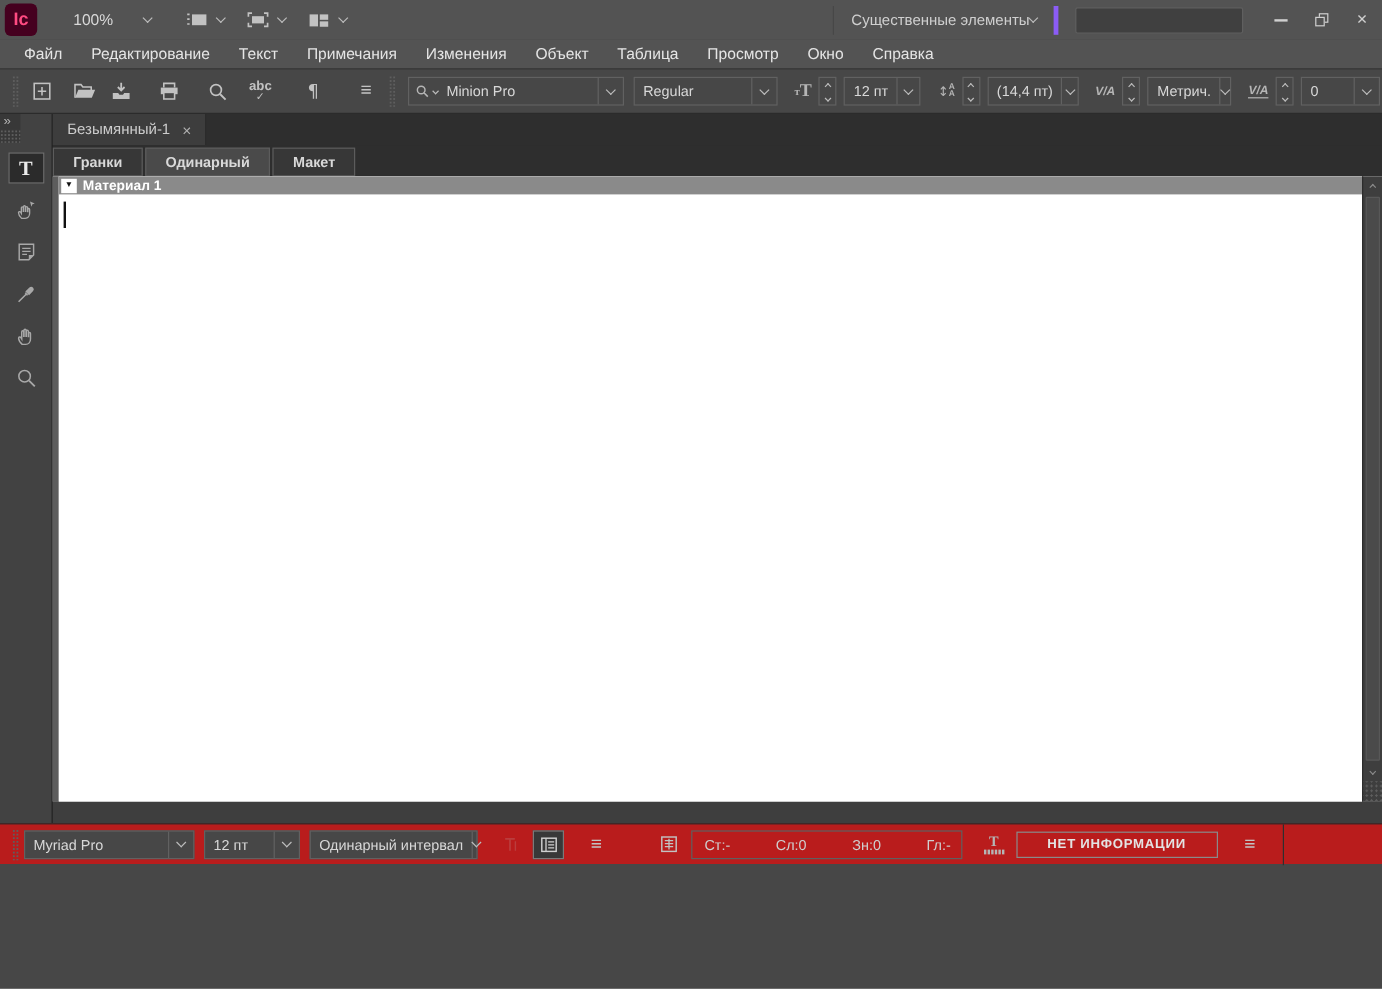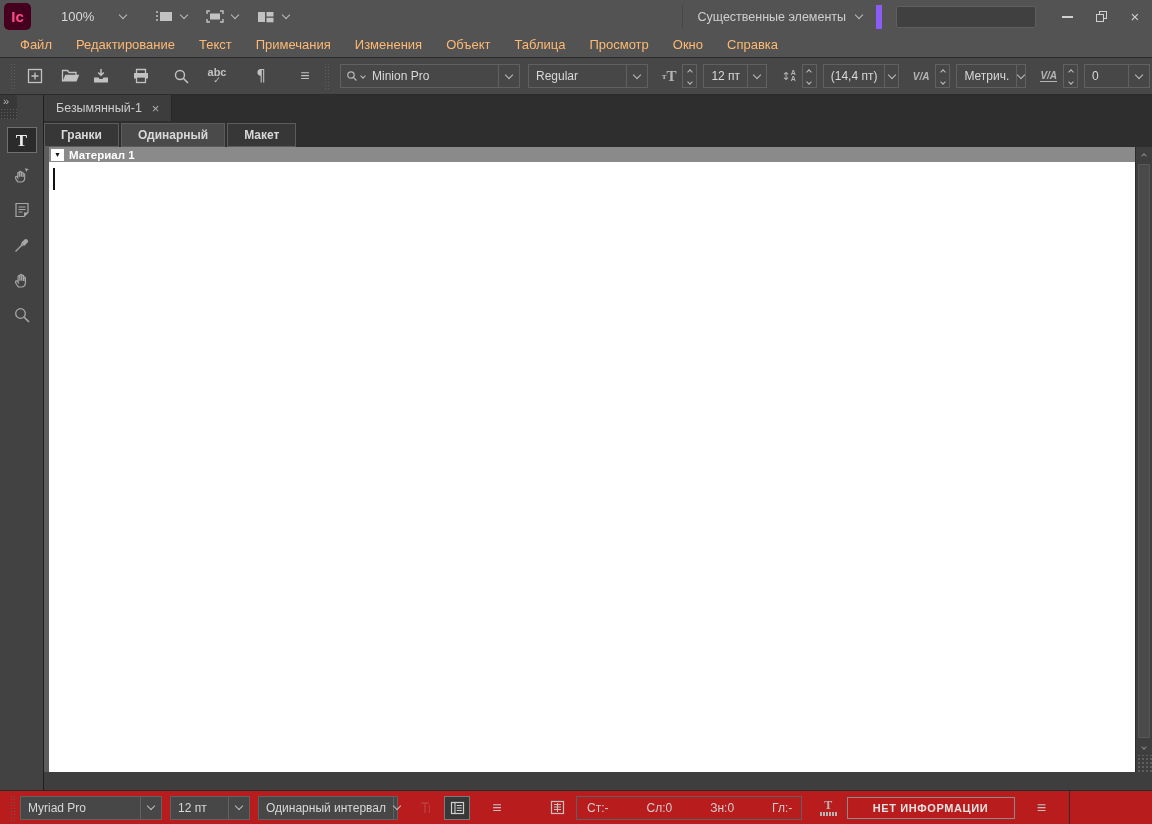--- a/index.html
+++ b/index.html
@@ -1,51 +1,51 @@
 <!DOCTYPE html>
 <html><head>
 <meta charset="utf-8">
 <style>
   * { box-sizing: border-box; margin: 0; padding: 0; }
   html,body { width:1152px; height:824px; overflow:hidden; }
   body {
     font-family: "Liberation Sans", sans-serif;
     background:#474747; color:#d6d6d6; user-select:none; font-size:12px;
   }
-  .app { width:1152px; height:824px; display:flex; flex-direction:column; }
+  .app { width:1152px; height:720px; display:flex; flex-direction:column; }
 
   
   .titlebar { height:33px; background:#535353; display:flex; align-items:center; flex:none; }
   .logo { width:27px; height:27px; margin:0 0 0 4px; border-radius:5px;
           background:#45001f; color:#ff4b82; font-weight:bold; font-size:15px;
           display:flex; align-items:center; justify-content:center; }
   .zoom-combo { display:flex; align-items:center; gap:26px; margin-left:30px; color:#d9d9d9; font-size:13px; }
   .tb-view-group { display:flex; align-items:center; margin-left:28px; gap:18px; }
   .tb-view-btn { display:flex; align-items:center; gap:7px; }
   .chv { display:inline-block; width:6px; height:6px; border-right:1.6px solid #bdbdbd;
          border-bottom:1.6px solid #bdbdbd; transform:rotate(45deg); margin-top:-3px; }
   .chv-s { width:4px; height:4px; border-width:1.3px; margin:0; }
   .chv-up { transform:rotate(-135deg); margin-top:2px; }
   .titlebar .spacer { flex:1; }
-  .ws-switcher { display:flex; align-items:center; gap:10px; color:#cfcfcf; font-size:12.5px;
-                 padding:0 14px; border-left:1px solid #474747; border-right:6px solid #8b5cf6; height:24px; }
+  .ws-switcher { display:flex; align-items:center; gap:0; color:#cfcfcf; font-size:12.5px;
+                 padding:0 14px; border-left:1px solid #474747; border-right:4px solid #8b5cf6; height:24px; }
   .search-box { width:140px; height:22px; background:#404040; border:1px solid #5f5f5f;
                 border-radius:2px; margin:0 14px; color:#ddd; font-size:12px; padding:0 6px; outline:none; }
   .win-controls { display:flex; align-items:center; height:33px; }
   .win-btn { width:34px; height:33px; display:flex; align-items:center; justify-content:center; }
   .min-glyph { width:11px; border-top:2px solid #d0d0d0; display:inline-block; }
   .restore-glyph { position:relative; width:11px; height:11px; }
   .restore-glyph .r1 { position:absolute; right:0; top:0; width:8px; height:8px; border:1.4px solid #d0d0d0; }
   .restore-glyph .r2 { position:absolute; left:0; bottom:0; width:8px; height:8px; border:1.4px solid #d0d0d0; background:#535353; }
   .close-glyph { font-size:15px; color:#d0d0d0; line-height:1; }
 
   
   .menubar { height:25px; background:#535353; border-bottom:1px solid #2b2b2b;
              display:flex; align-items:center; padding-left:8px; flex:none; }
-  .menu-item { padding:0 12px; font-size:13px; color:#fdba74; height:25px; line-height:24px; }
+  .menu-item { padding:0 12px; font-size:13px; color:#e5e5e5; height:25px; line-height:24px; }
 
   
   .toolbar { height:37px; background:#474747; border-bottom:1px solid #2b2b2b;
              display:flex; align-items:center; padding:0 6px; flex:none; }
   .grip-v { width:6px; height:26px; margin:0 4px;
             background-image:radial-gradient(circle, #5e5e5e 0.9px, transparent 1px);
             background-size:3px 3px; flex:none; }
   .tool-btn { width:30px; height:28px; display:flex; align-items:center; justify-content:center; flex:none; }
   .tool-btn svg { display:block; }
   .pilcrow-glyph { font-size:15px; color:#c2c2c2; font-family:"DejaVu Sans", sans-serif; }

